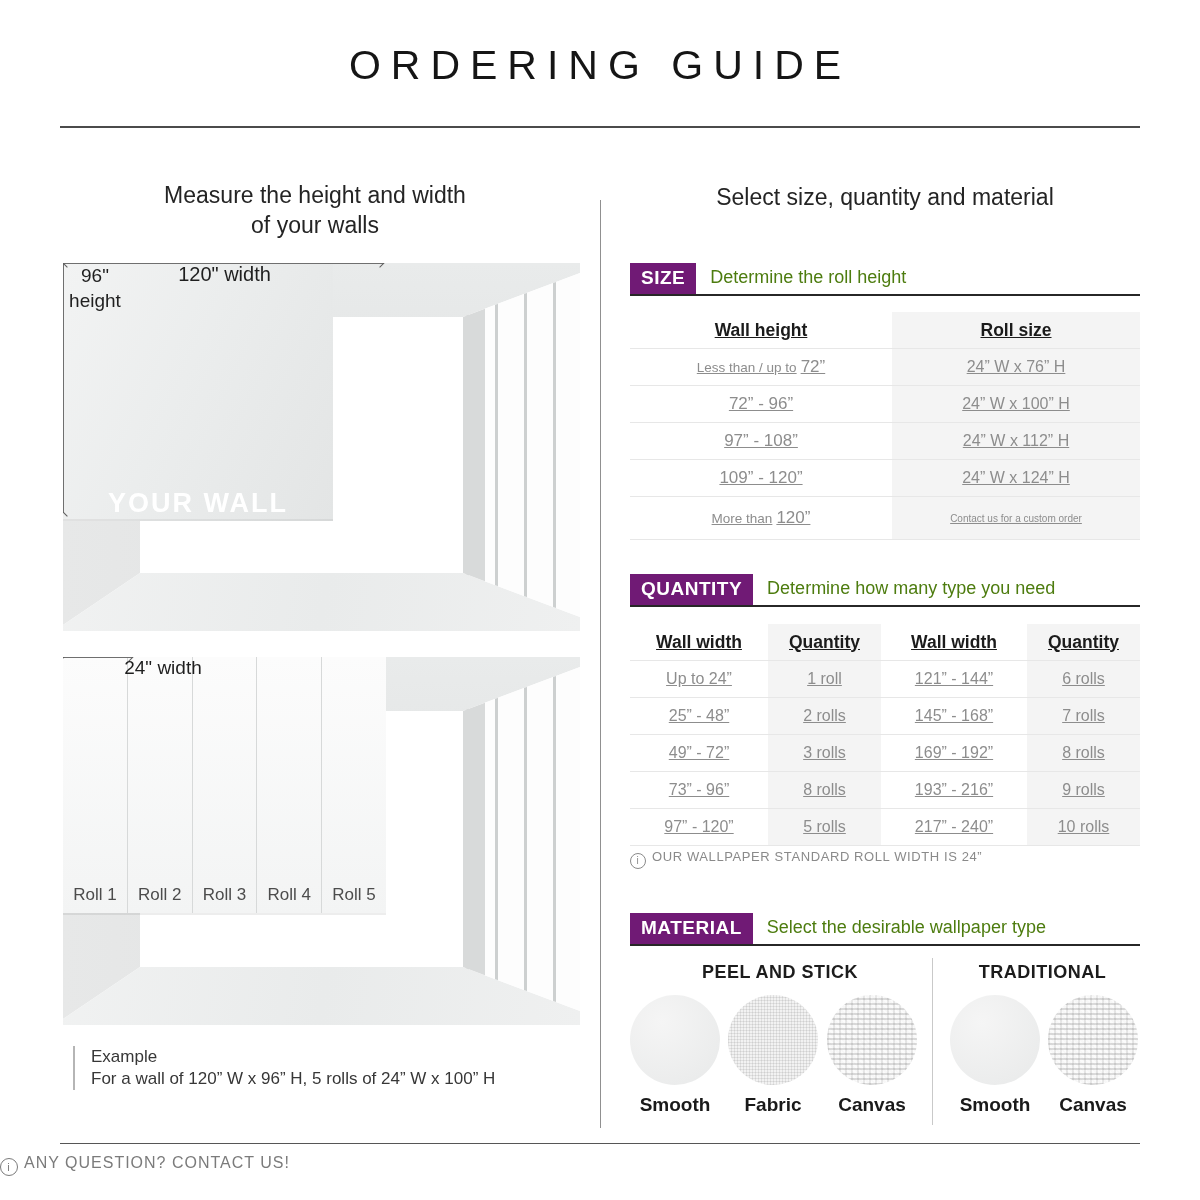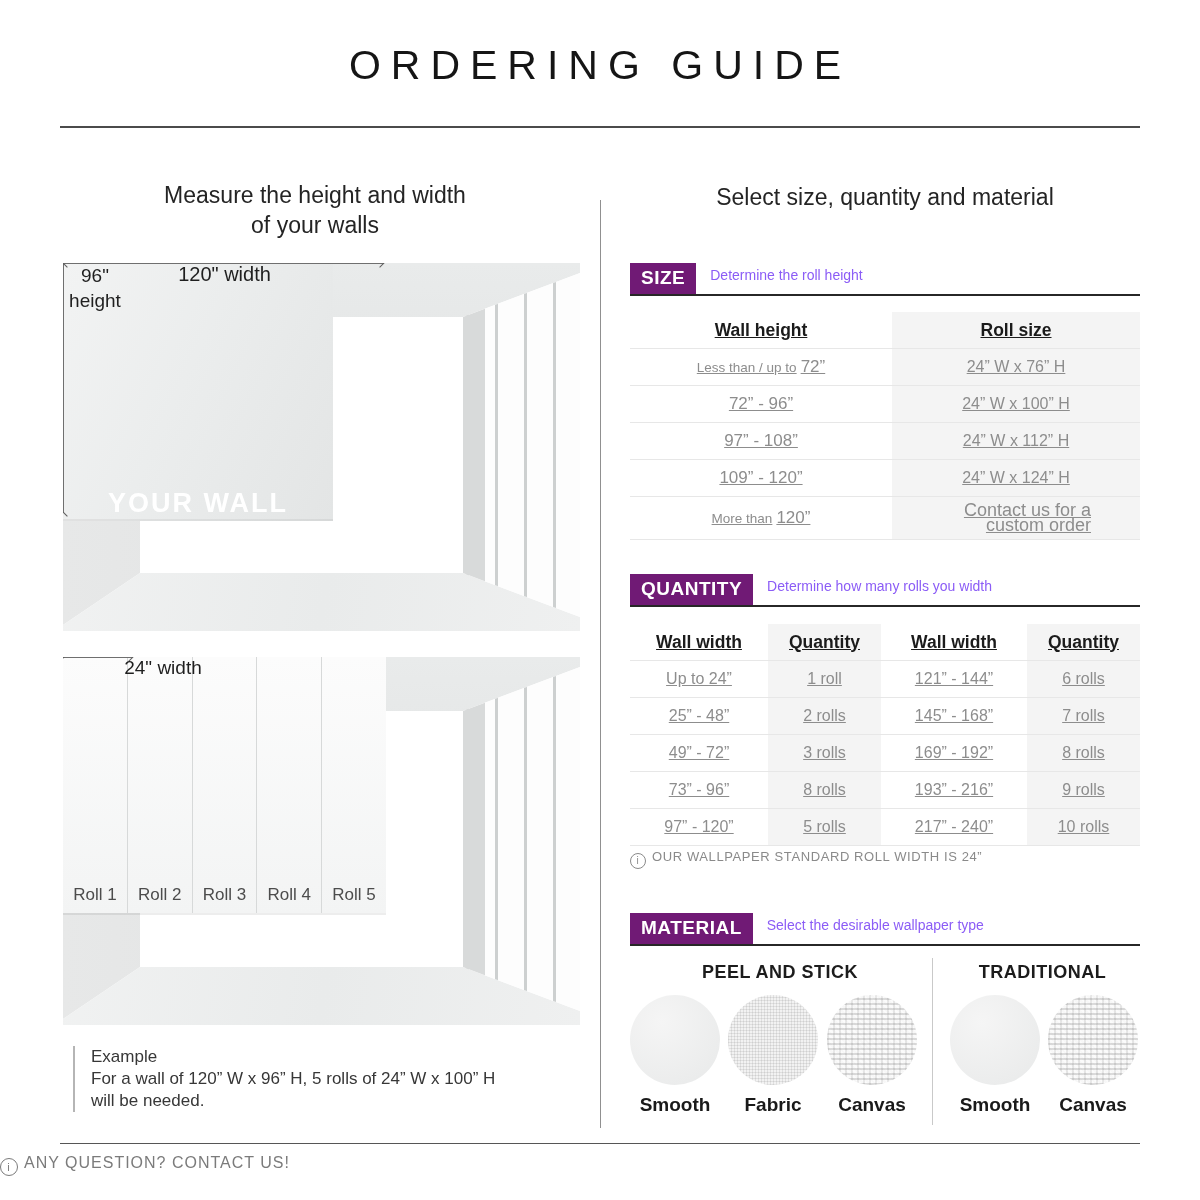--- a/index.html
+++ b/index.html
@@ -65,34 +65,34 @@
   
   .example{position:absolute;left:73px;top:1046px;width:486px;border-left:2px solid #b5b5b5;
            padding-left:16px;font-size:17px;line-height:22px;color:#373737;}
 
   
   .sec-head{position:absolute;left:630px;width:510px;display:flex;align-items:stretch;
             border-bottom:2px solid #272727;}
   #size-head{top:263px;} #quantity-head{top:574px;} #material-head{top:913px;}
   .badge{background:#701a75;color:#ffffff;font-size:19px;font-weight:700;
          letter-spacing:0.5px;padding:4px 11px 5px;}
-  .sec-sub{font-size:14px;color:#8b5cf6;padding:4px 0 5px 14px;white-space:nowrap;}
+  .sec-sub{font-size:18px;color:#4d7c0f;padding:4px 0 5px 14px;white-space:nowrap;}
 
   .tbl{position:absolute;left:630px;width:510px;font-size:16px;color:#8d8d8d;}
   #size-table{top:312px;} #quantity-table{top:624px;}
   .trow{display:flex;border-bottom:1px solid #e7e7e7;}
   .cell{display:flex;align-items:center;justify-content:center;text-align:right;text-decoration:underline;}
   .hdr .cell{font-size:17.5px;font-weight:700;color:#1b1b1b;}
   #size-table .hdr .cell{height:29px;}
   #size-table .trow .cell{height:36px;}
   #size-table .trow.last .cell{height:42px;}
   #size-table .c1{width:262px;} #size-table .c2{width:248px;background:#f4f4f4;}
   .pre{font-size:13.5px;margin-right:4px;}
   .val{font-size:17px;}
-  .small-cell{font-size:18px;line-height:15px;max-width:150px;}
+  .small-cell{font-size:10px;line-height:15px;max-width:150px;}
   #quantity-table .hdr .cell{height:31px;}
   #quantity-table .trow .cell{height:36px;}
   #quantity-table .c1{width:138px;} #quantity-table .c2{width:113px;background:#f4f4f4;}
   #quantity-table .c3{width:146px;} #quantity-table .c4{width:113px;background:#f4f4f4;}
 
   .note{position:absolute;left:630px;top:849px;width:510px;text-align:left;
         font-size:13px;letter-spacing:0.6px;color:#8a8a8a;}
   .info-ic{display:inline-flex;width:14px;height:14px;border:1px solid #8a8a8a;border-radius:50%;
            align-items:center;justify-content:center;font-size:10px;margin-right:6px;
            vertical-align:-3px;color:#8a8a8a;}
@@ -185,21 +185,20 @@
     <div class="dim-line dim-h2">
       <span class="tick t1"></span>
       <span class="tick t2"></span>
     </div>
     <div class="dim-h2-label">24" width</div>
   </div>
 
   <div class="example">
     <div>Example</div>
     <div>For a wall of 120” W x 96” H, 5 rolls of 24” W x 100” H</div>
-    <div>will be needed.</div>
   </div>
 
   <div class="right-heading">Select size, quantity and material</div>
 
   <div class="sec-head" id="size-head">
     <span class="badge">SIZE</span>
     <span class="sec-sub">Determine the roll height</span>
   </div>
 
   <div class="tbl" id="size-table">
@@ -238,21 +237,21 @@
           <span class="val">120”</span>
         </div>
       <div class="cell c2">
           <span class="small-cell">Contact us for a custom order</span>
         </div>
     </div>
   </div>
 
   <div class="sec-head" id="quantity-head">
     <span class="badge">QUANTITY</span>
-    <span class="sec-sub">Determine how many rolls you width</span>
+    <span class="sec-sub">Determine how many type you need</span>
   </div>
 
   <div class="tbl" id="quantity-table">
     <div class="trow hdr">
       <div class="cell c1">Wall width</div>
       <div class="cell c2">Quantity</div>
       <div class="cell c3">Wall width</div>
       <div class="cell c4">Quantity</div>
     </div>
     <div class="trow">

